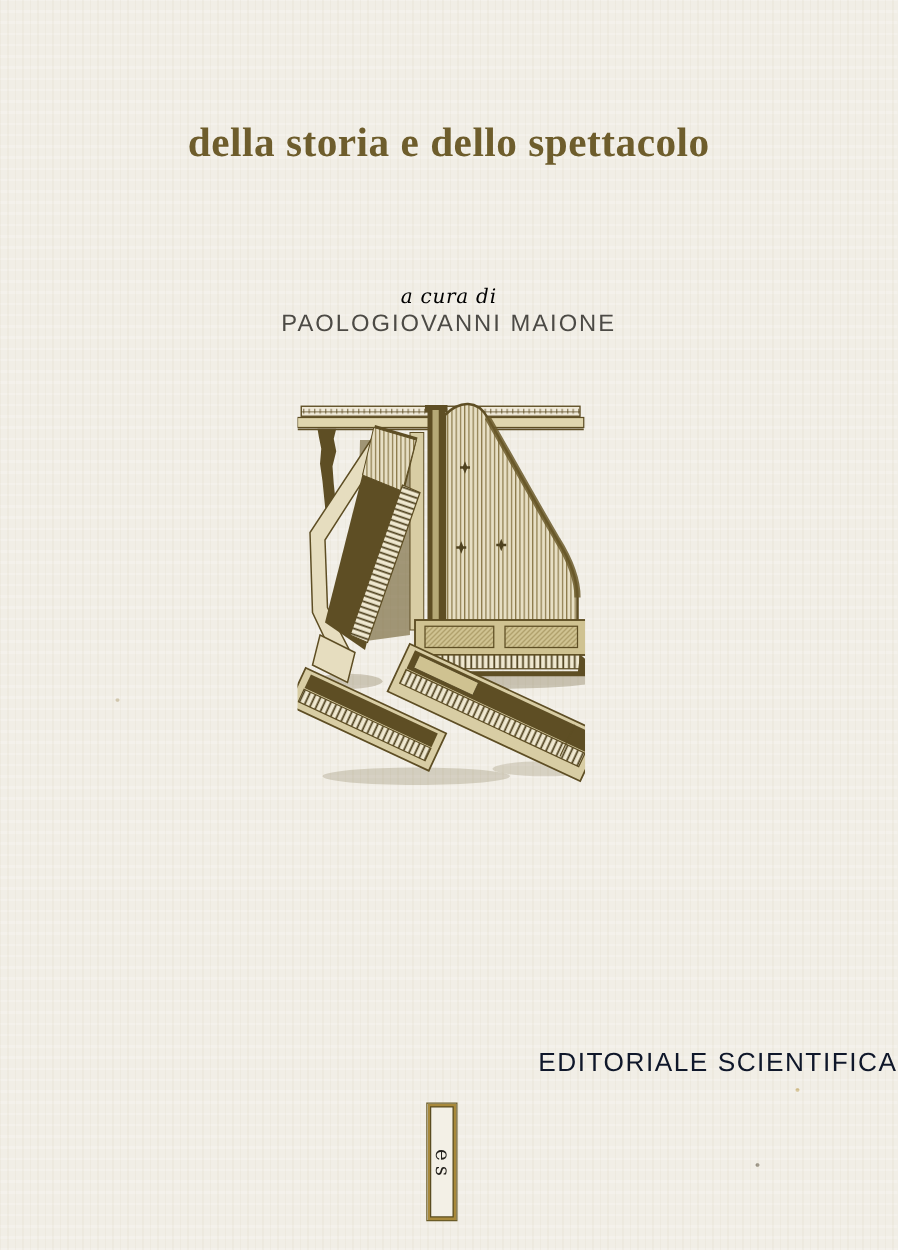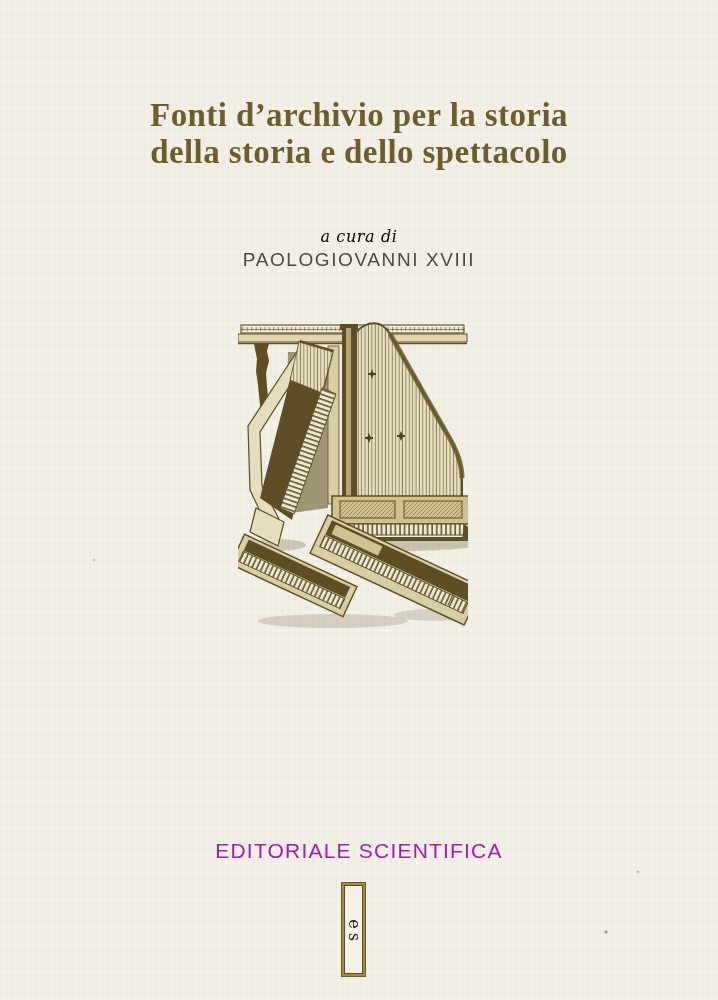--- a/index.html
+++ b/index.html
@@ -32,23 +32,23 @@
   }
   .editor{
     position:absolute;top:248px;left:0;width:100%;text-align:center;
     font:19px/24px "Liberation Sans", sans-serif;
     color:#4c4a45;letter-spacing:1.6px;
   }
   .engraving{
     position:absolute;left:238px;top:318px;width:230px;height:312px;
   }
   .publisher{
-    position:absolute;top:838px;left:0;width:100%;text-align:center;
+    position:absolute;top:838px;left:0;width:100%;text-align:right;
     font:21px/26px "Liberation Sans", sans-serif;
-    color:#a21caf;letter-spacing:1.2px;
+    color:#0f172a;letter-spacing:1.2px;
   }
   .logo{
     position:absolute;left:341px;top:882px;width:23px;height:93px;
     background:#f3f0e6;
     border:1px solid #6b5c28;
     box-shadow: inset 0 0 0 2px #a8893b, inset 0 0 0 3px #5a4c20;
     display:flex;align-items:center;justify-content:center;
   }
   .logo .monogram{
     display:block;
@@ -58,26 +58,25 @@
     color:#23211c;
     padding-left:4px;
   }
 </style>
 </head>
 <body>
 
 <div class="paper-texture"></div>
 
 <div class="title-block">
-  <div>Fonti d’archivio per la storia</div>
   <div>della storia e dello spettacolo</div>
 </div>
 
 <div class="byline">a cura di</div>
-<div class="editor">PAOLOGIOVANNI XVIII</div>
+<div class="editor">PAOLOGIOVANNI MAIONE</div>
 
 <svg class="engraving" viewBox="0 0 230 312" xmlns="http://www.w3.org/2000/svg">
   <defs>
     <pattern id="str" width="3.4" height="8" patternUnits="userSpaceOnUse">
       <rect width="3.4" height="8" fill="#e7dfc4"></rect>
       <path d="M1.2,0V8" stroke="#776430" stroke-width="0.8"></path>
     </pattern>
     <pattern id="keys" width="4.6" height="14" patternUnits="userSpaceOnUse">
       <rect width="4.6" height="14" fill="#efe8d0"></rect>
       <path d="M1,0V14" stroke="#4f421f" stroke-width="1.4"></path>

